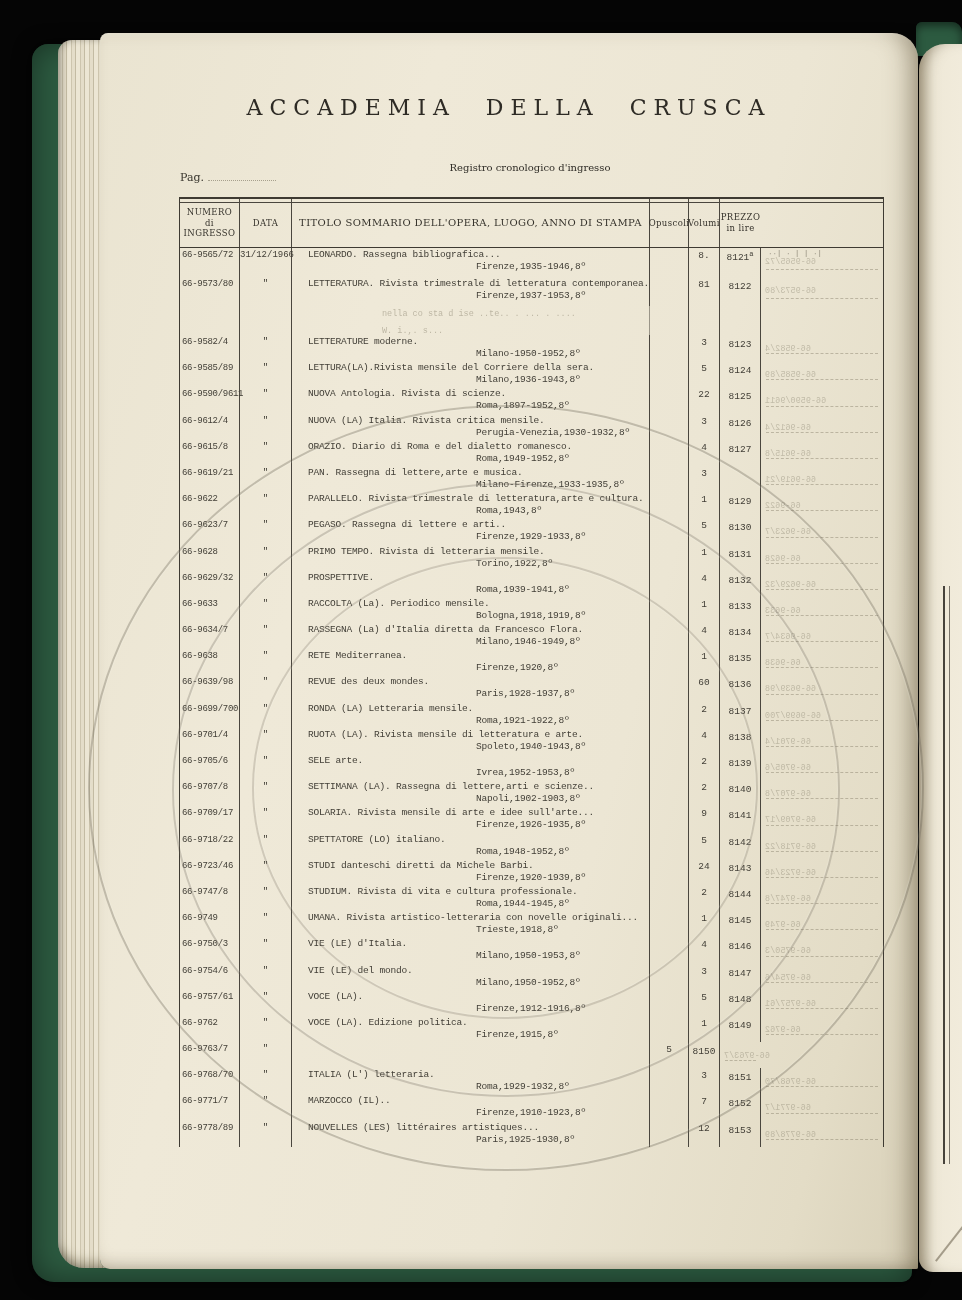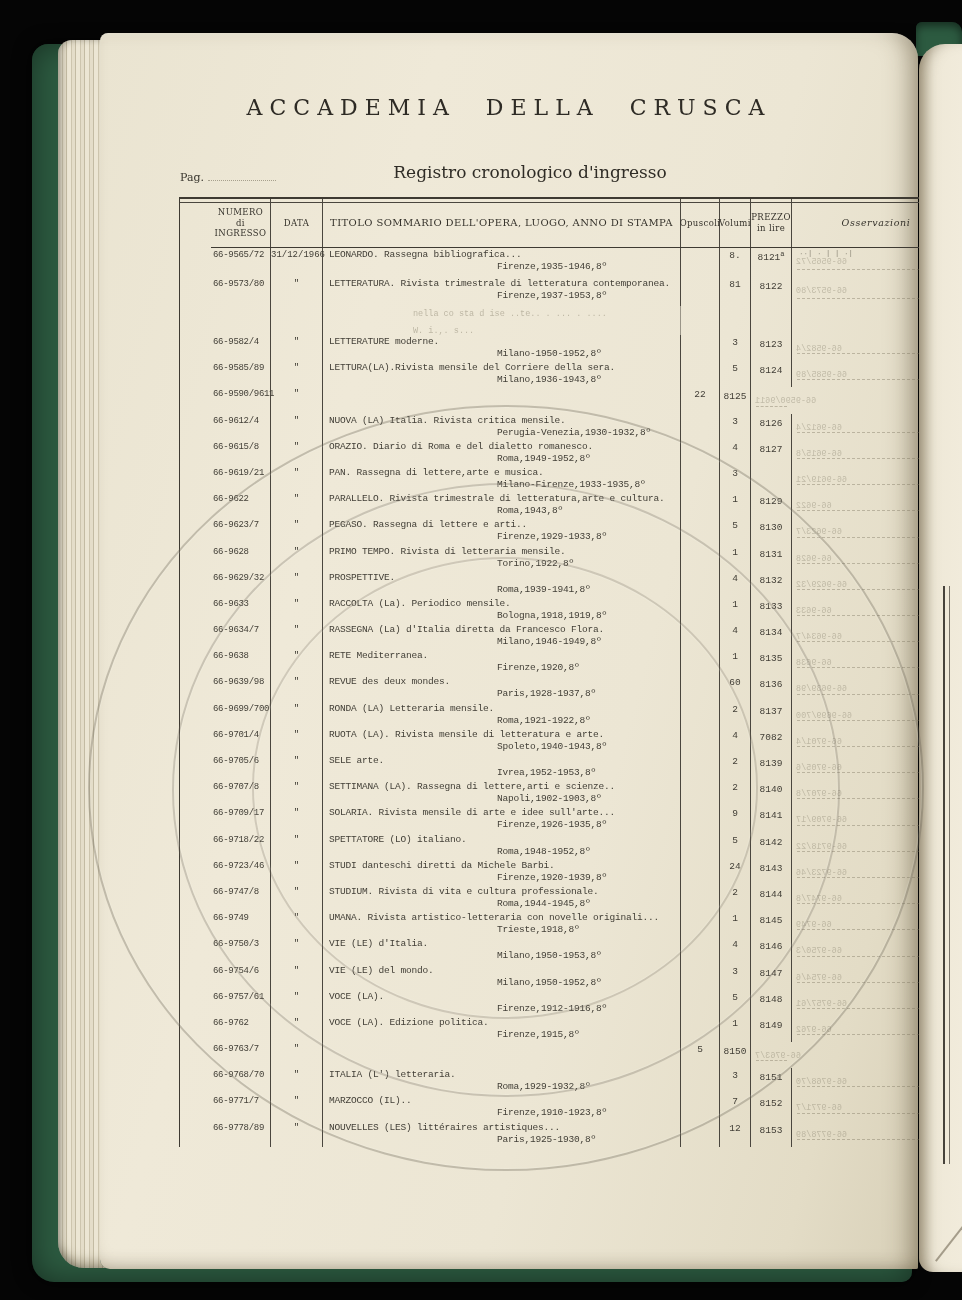--- a/index.html
+++ b/index.html
@@ -91,31 +91,30 @@
     font-size:11px;color:#3a372f;
   }
   .pag-dots{
     display:inline-block;width:68px;height:9px;margin-left:4px;
     border-bottom:1px dotted rgba(110,102,82,.55);
   }
   .subtitle{
     position:absolute;left:120px;top:129px;width:620px;
     text-align:center;
     font-family:"DejaVu Serif","Liberation Serif",serif;
-    font-size:17px;color:#2f2c26;
+    font-size:10px;color:#2f2c26;
   }
 
   
   .table{
-    position:absolute;left:79px;top:164px;width:782px;
+    position:absolute;left:79px;top:164px;width:705px;
     border-top:2px solid #3e3a32;
     border-left:1.5px solid #3e3a32;
     border-right:1.5px solid #3e3a32;
     box-sizing:border-box;
-    padding-left:31px;
   }
   .table::before{
     content:'';position:absolute;top:3px;left:0;right:0;
     border-top:1px solid #4a463e;
   }
   .thead,.entry{
     display:grid;
     grid-template-columns:60px 52px 358px 39px 31px 41px 1fr;
   }
   .thead{
@@ -141,21 +140,21 @@
     box-sizing:border-box;overflow:visible;position:relative;
   }
   .entry > div:last-child{border-right:none;}
 
   .mono, .c-num,.c-data,.t1,.t2,.c-vol,.c-prezzo{
     font-family:"Liberation Mono","DejaVu Sans Mono",monospace;
     color:#413e36;
   }
   .c-num{font-size:9px;letter-spacing:-.3px;padding:2px 0 0 2px;white-space:nowrap;}
   .c-data{font-size:9px;text-align:center;padding-top:2px;}
-  .c-titolo{padding:1px 0 0 6px;}
+  .c-titolo{padding:1px 0 0 6px;margin-left:10px;}
   .t1{font-size:9.5px;letter-spacing:-.2px;white-space:nowrap;line-height:12px;}
   .t2{font-size:9.5px;letter-spacing:-.2px;white-space:nowrap;line-height:12px;padding-left:168px;}
   .c-opus{}
   .c-vol{font-size:9.5px;text-align:center;padding-top:2px;}
   .c-prezzo{font-size:9.5px;text-align:center;padding-top:2px;}
   .c-prezzo sup{font-size:7px;}
   .c-oss{padding:2px 8px 0 4px;}
   .c-oss::after{
     content:'';position:absolute;left:5px;right:5px;bottom:7px;
     border-bottom:1px dashed rgba(115,108,88,.38);
@@ -215,21 +214,20 @@
       <div class="thead">
         <div class="h-num" style="white-space:pre-line;">NUMERO
 di
 INGRESSO</div>
         <div class="h-data">DATA</div>
         <div class="h-titolo">TITOLO SOMMARIO DELL'OPERA, LUOGO, ANNO DI STAMPA</div>
         <div class="h-opus">Opuscoli</div>
         <div class="h-vol">Volumi</div>
         <div class="h-prezzo" style="white-space:pre-line;">PREZZO
 in lire</div>
-        <div class="h-oss">Osservazioni</div>
       </div>
       <div class="tbody" id="entries">
   <div class="entry tall">
     <div class="c-num">66-9565/72</div>
     <div class="c-data">31/12/1966</div>
     <div class="c-titolo">
       <div class="t1">LEONARDO. Rassegna bibliografica...</div>
       <div class="t2">Firenze,1935-1946,8º</div>
     </div>
     <div class="c-opus"></div>
@@ -294,20 +292,24 @@
     <div class="c-prezzo"><span>8124</span><sup></sup></div>
     <div class="c-oss">
       <span class="pencil-marks"></span>
       <span class="ghost">66-9585/89</span>
     </div>
   </div>
 
   <div class="entry">
     <div class="c-num">66-9590/9611</div>
     <div class="c-data">"</div>
+    <div class="c-titolo">
+      <div class="t1">NUOVA Antologia. Rivista di scienze.</div>
+      <div class="t2">Roma,1897-1952,8º</div>
+    </div>
     <div class="c-opus"></div>
     <div class="c-vol">22</div>
     <div class="c-prezzo"><span>8125</span><sup></sup></div>
     <div class="c-oss">
       <span class="pencil-marks"></span>
       <span class="ghost">66-9590/9611</span>
     </div>
   </div>
 
   <div class="entry">
@@ -504,21 +506,21 @@
 
   <div class="entry">
     <div class="c-num">66-9701/4</div>
     <div class="c-data">"</div>
     <div class="c-titolo">
       <div class="t1">RUOTA (LA). Rivista mensile di letteratura e arte.</div>
       <div class="t2">Spoleto,1940-1943,8º</div>
     </div>
     <div class="c-opus"></div>
     <div class="c-vol">4</div>
-    <div class="c-prezzo"><span>7082</span><sup></sup></div>
+    <div class="c-prezzo"><span>8138</span><sup></sup></div>
     <div class="c-oss">
       <span class="pencil-marks"></span>
       <span class="ghost">66-9701/4</span>
     </div>
   </div>
 
   <div class="entry">
     <div class="c-num">66-9705/6</div>
     <div class="c-data">"</div>
     <div class="c-titolo">

